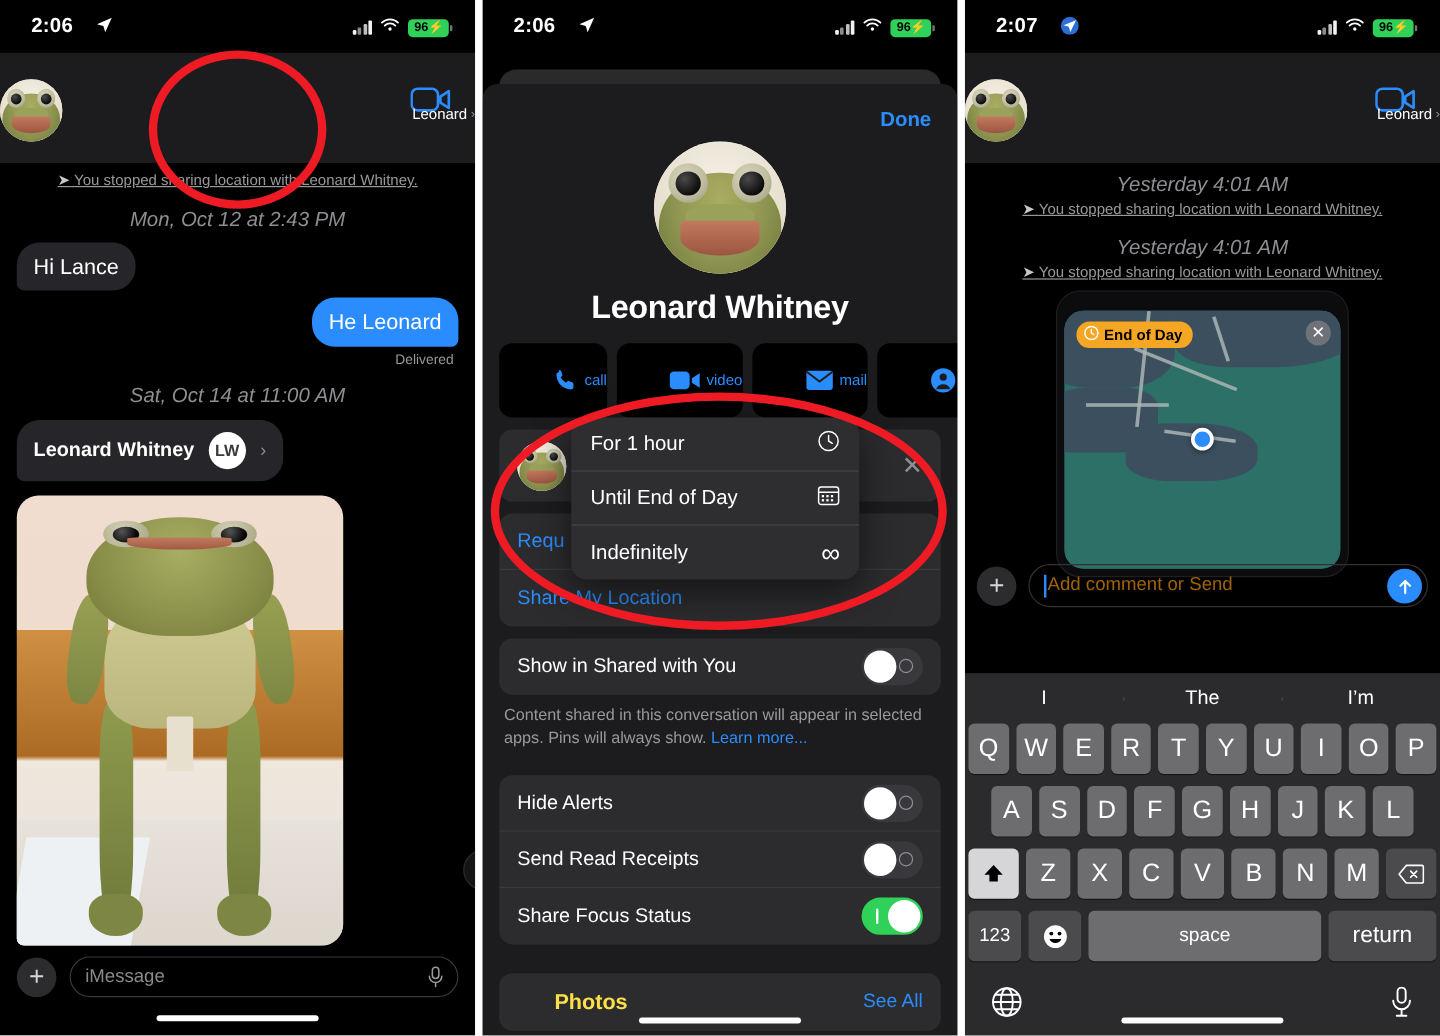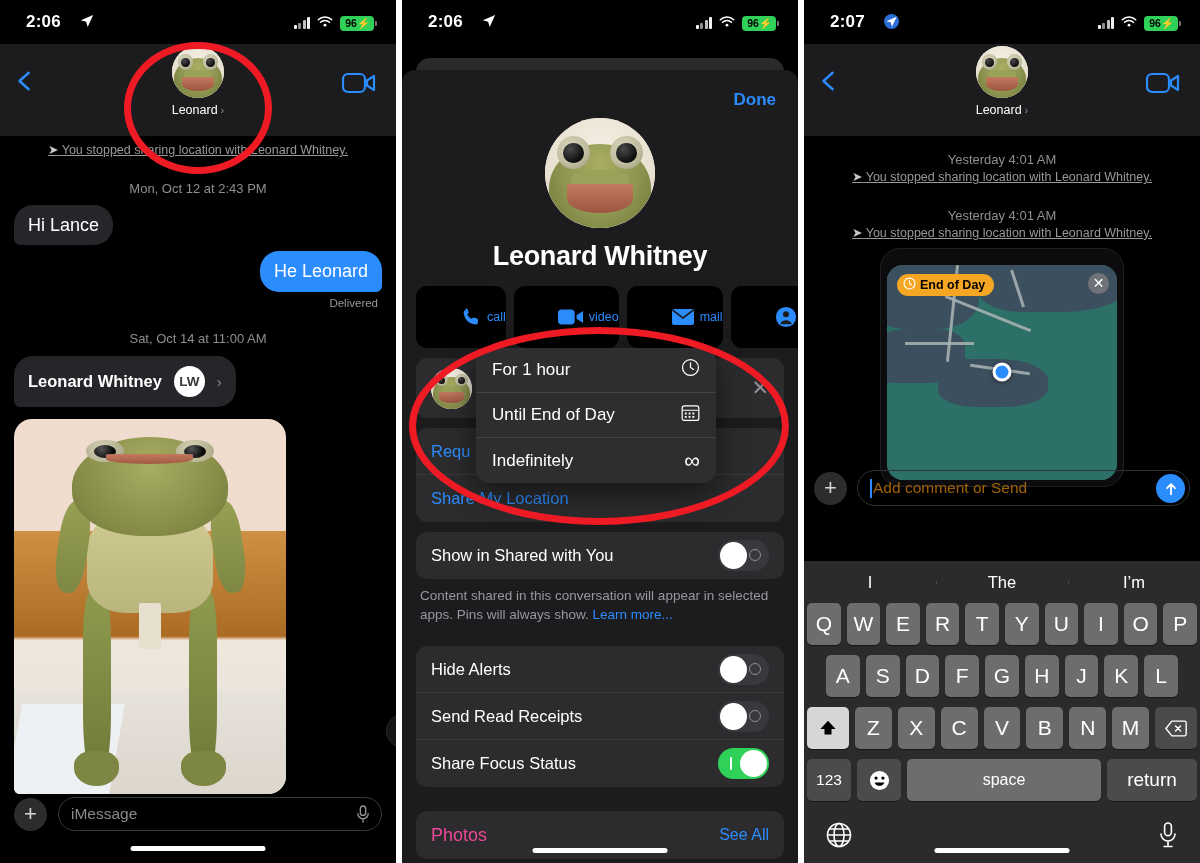--- a/index.html
+++ b/index.html
@@ -43,22 +43,22 @@
 
   
   .chat-header {
     position:relative; background:#1c1c1e; height:92px;
   }
   .back-chev {
     position:absolute; left:14px; top:26px; width:22px; height:22px;
   }
   .video-btn { position:absolute; right:20px; top:28px; }
   .hdr-center {
-    position:absolute; left:0; right:0; top:2px;
-    display:flex; flex-direction:column; align-items:center;
+    position:absolute; left:0; right:0; top:22px;
+    display:flex; flex-direction:row; align-items:center;justify-content:space-between;
   }
   .avatar {
     width:52px; height:52px; border-radius:50%;
     overflow:hidden; position:relative; background:#efe9dd;
   }
   .avatar.big { width:110px; height:110px; }
   .hdr-name {
     margin-top:5px; font-size:12.5px; color:#fff; display:flex;
     align-items:center; gap:3px;
   }
@@ -92,21 +92,21 @@
     background:#9aa25a; border-radius:45%;
   }
 
   
   .thread { position:relative; background:#000; }
   .sys-line {
     color:#98989d; font-size:12.5px; text-align:center;
     padding:6px 21px; line-height:1.35;text-decoration:underline;
   }
   .sys-line .arrow { color:#c7c7cc; }
-  .stamp { color:#8e8e93; font-size:13px; text-align:center; padding:16px 0 6px; }
+  .stamp { color:#8e8e93; font-size:17px; text-align:center; padding:8px 0 6px;font-style:italic; }
 
   .row { display:flex; padding:3px 14px; }
   .row.out { justify-content:flex-end; }
   .bubble {
     max-width:72%; padding:9px 14px; border-radius:19px;
     font-size:18px; color:#fff; line-height:1.25; position:relative;
   }
   .bubble.in { background:#26262a; border-bottom-left-radius:6px; }
   .bubble.out { background:#2b8cfe; border-bottom-right-radius:6px; }
   .delivered { text-align:right; color:#98989d; font-size:11.5px; padding:2px 18px 6px 0; }
@@ -246,21 +246,21 @@
   .toggle.on .knob { left:22px; }
   .toggle.on .bar {
     position:absolute; left:12px; top:9px; width:2px; height:13px;
     background:#fff; border-radius:1px;
   }
 
   .photos-head {
     display:flex; align-items:center; justify-content:space-between;
     padding:0 15px; height:48px;
   }
-  .photos-head .t { color:#ec4899; font-size:18px; font-weight:400; }
+  .photos-head .t { color:#fde047; font-size:18px; font-weight:700;margin-left:31px; }
   .photos-head .seeall { color:#2b8cfe; font-size:16px; }
   .ph-home {
     position:absolute; left:50%; transform:translateX(-50%); bottom:10px;
     width:135px; height:5px; border-radius:3px; background:#fff;
   }
 
   
   .popup {
     position:absolute; left:74px; top:348px; width:240px;
     background:#2e2e30; border-radius:13px; overflow:hidden;

